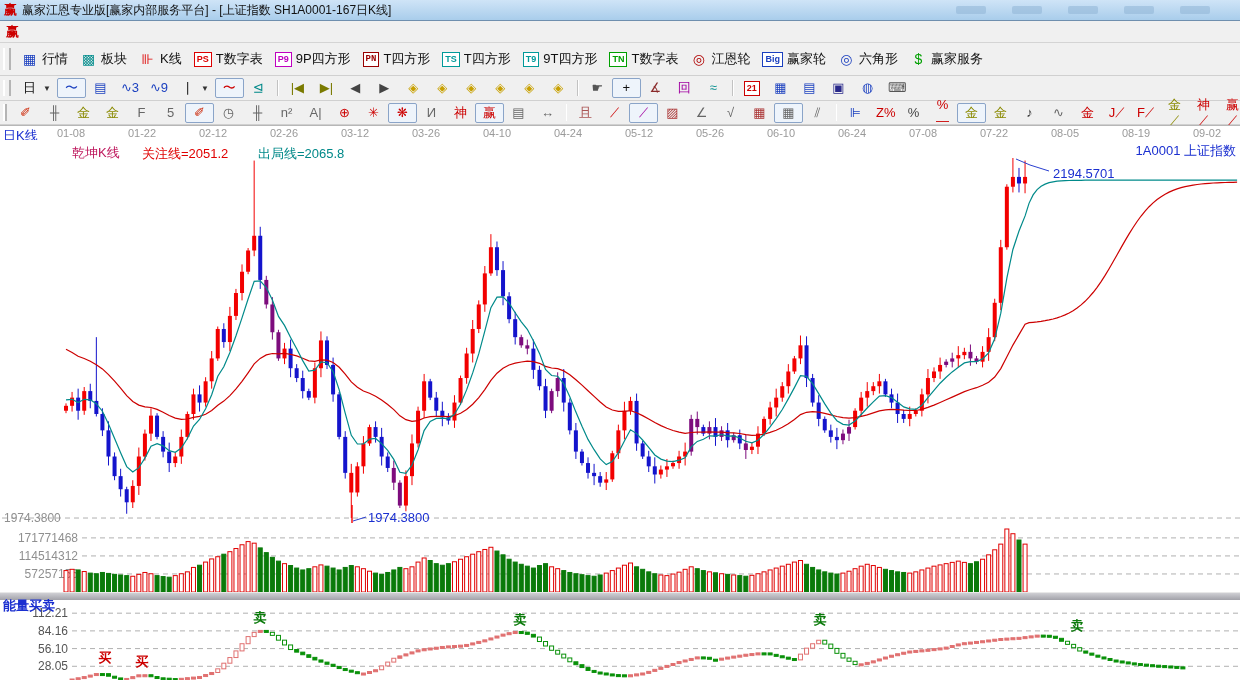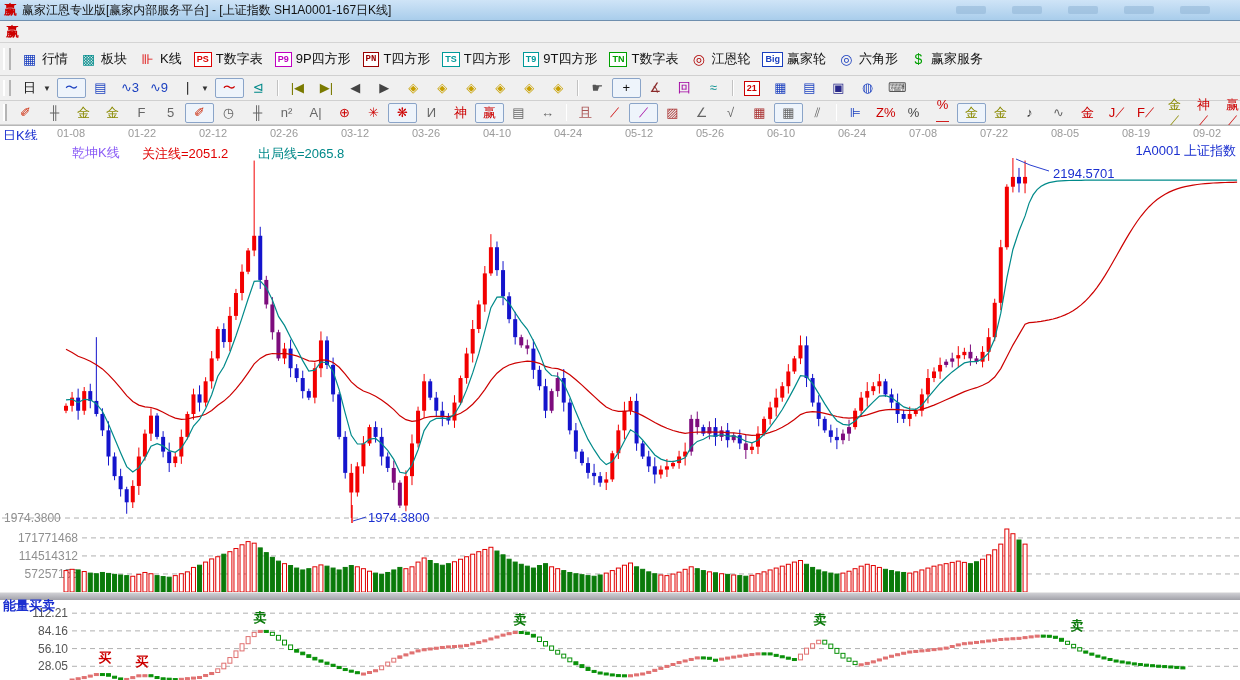--- a/index.html
+++ b/index.html
@@ -45,21 +45,21 @@
   
   .panel{position:absolute;left:0;width:1240px;background:#fff;}
   #main-panel{top:140px;height:388px;}
   #vol-panel{top:528px;height:64px;}
   #split{top:592px;height:8px;width:1240px;position:absolute;
     background:linear-gradient(#cfcfd4,#9b9ba3);border-top:1px solid #e8e8e8;border-bottom:1px solid #7d7d85;}
   #osc-panel{top:600px;height:80px;}
   svg{display:block;}
 
   .ovl{position:absolute;font-size:13px;white-space:nowrap;}
-  .ovl-kname{left:72px;top:4px;color:#8b5cf6;}
+  .ovl-kname{left:72px;top:4px;color:#be185d;}
   .ovl-watch{left:142px;top:5px;color:#e00000;}
   .ovl-exit{left:258px;top:5px;color:#008989;}
   .ovl-symbol{right:4px;top:2px;color:#1a2fd0;}
   .osc-title{position:absolute;left:3px;top:-3px;color:#1a2fd0;font-size:13px;font-weight:bold;z-index:5;}
 </style>
 </head>
 <body>
 
 <div id="app">
 

